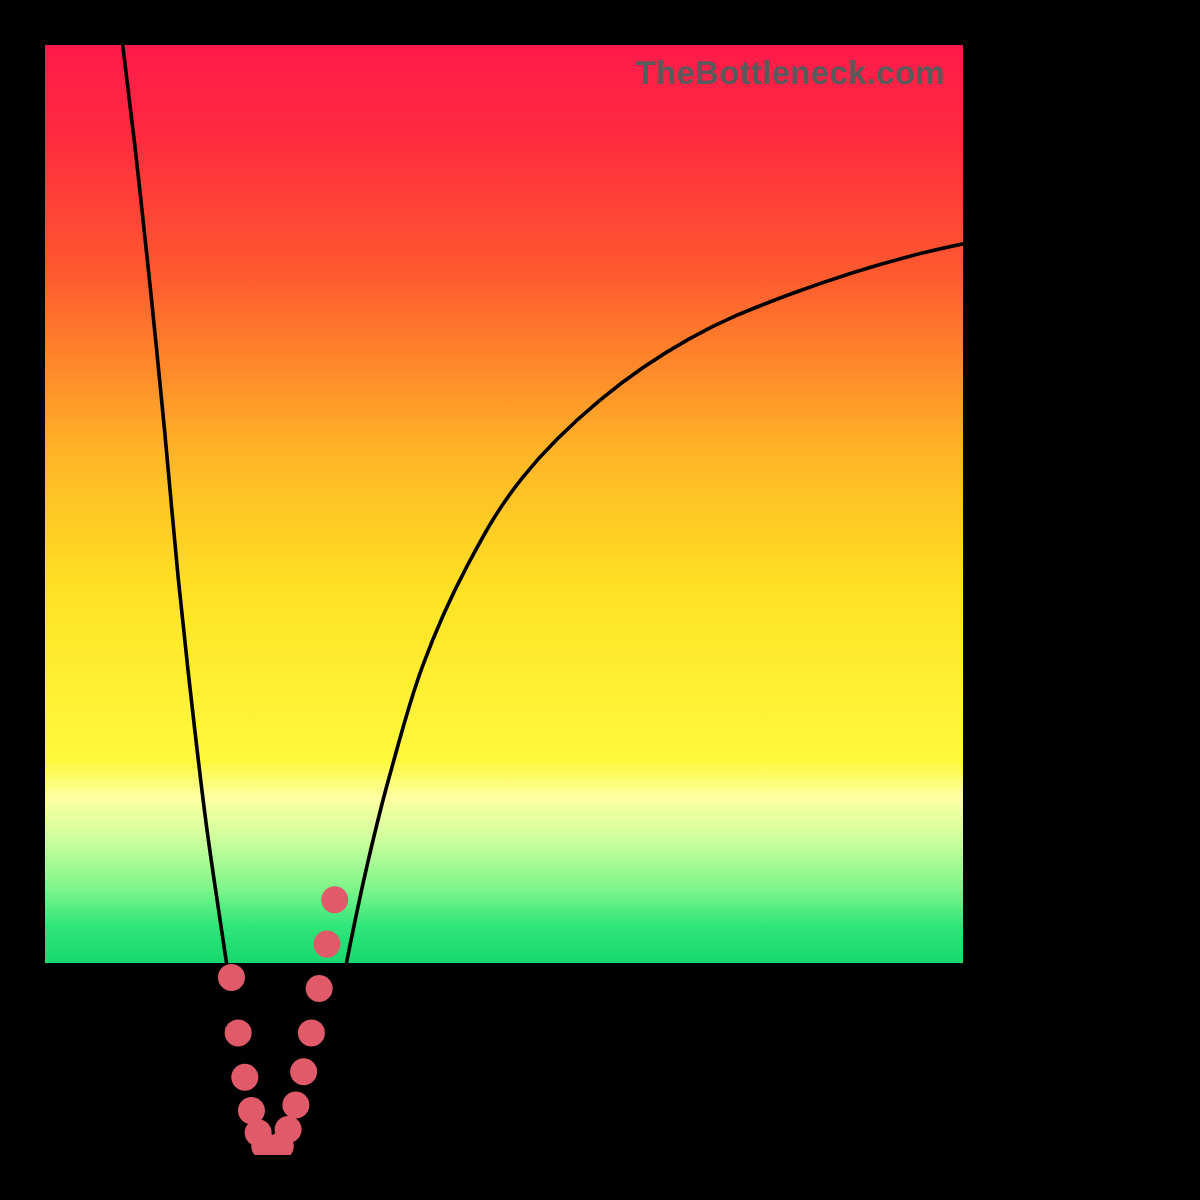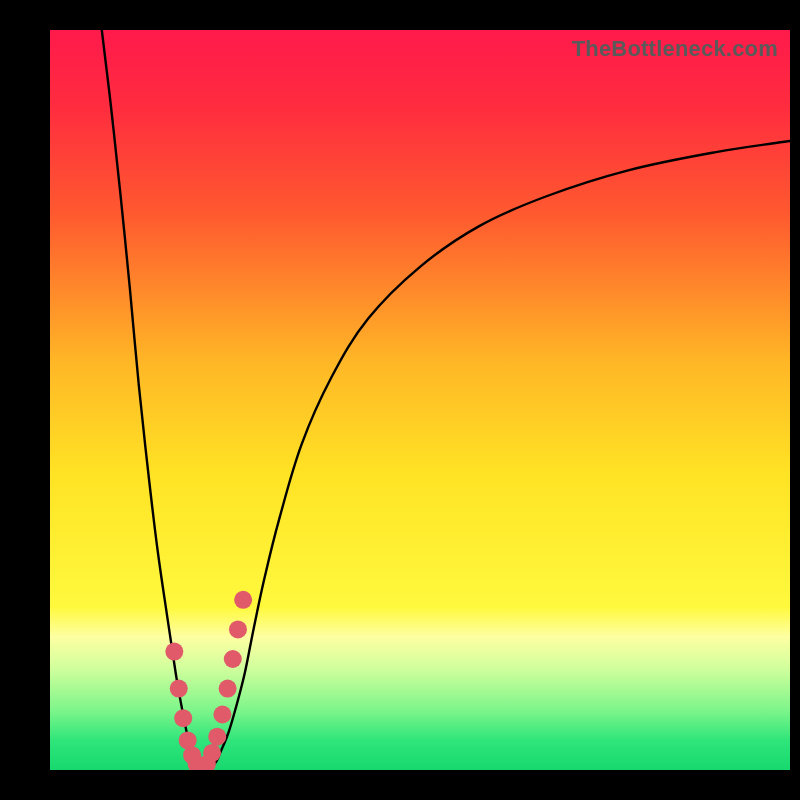--- a/index.html
+++ b/index.html
@@ -14,24 +14,23 @@
   .frame {
     position: absolute;
     left: 0; top: 0;
     width: 800px; height: 800px;
     background: #000;
   }
   .plot {
     position: absolute;
     left: 30px;
     top: 30px;
-    width: 740px;
+    width: 612px;
     height: 740px;
     overflow: hidden;
-    margin-left: 20px;
   }
   .gradient {
     position: absolute;
     left: 0; top: 0; right: 0; bottom: 0;
   }
   .watermark {
     position: absolute;
     top: 6px;
     right: 12px;
     font-size: 22px;

